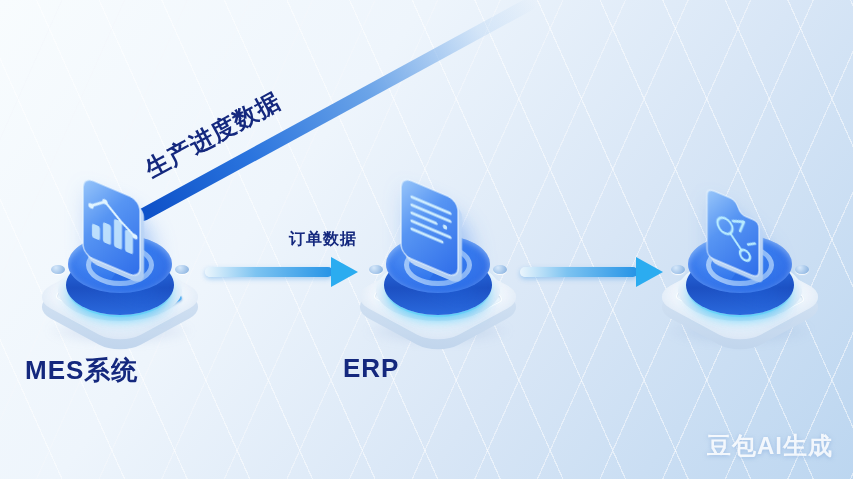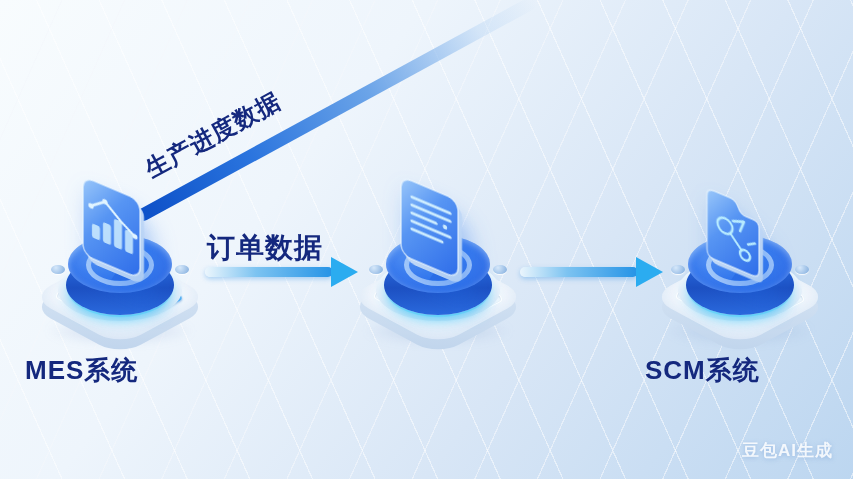--- a/index.html
+++ b/index.html
@@ -65,25 +65,25 @@
   
   .flow-arrow{position:absolute;top:257px;height:30px;z-index:6;}
   .fa-1{left:205px;width:155px;} .fa-2{left:520px;width:145px;}
   .arrow-shaft{position:absolute;left:0;top:10px;height:10px;border-radius:6px;
     background:linear-gradient(90deg,rgba(235,246,253,.95) 0%,#7cc3f1 40%,#2593e6 100%);
     box-shadow:0 2px 5px rgba(40,140,230,.35);}
   .fa-1 .arrow-shaft{width:128px;} .fa-2 .arrow-shaft{width:118px;}
   .arrow-head{position:absolute;top:0;width:0;height:0;
     border-top:15px solid transparent;border-bottom:15px solid transparent;border-left:27px solid #2bacf0;}
   .fa-1 .arrow-head{left:126px;} .fa-2 .arrow-head{left:116px;}
-  .flow-label{position:absolute;width:150px;z-index:6;text-align:left;
-    font-size:28px;font-weight:bold;color:#14287e;letter-spacing:1px;}
+  .flow-label{position:absolute;width:150px;z-index:6;text-align:right;
+    font-size:16px;font-weight:bold;color:#14287e;letter-spacing:1px;}
   .fl-1{left:207px;top:229px;} .fl-2{left:513px;top:230px;}
   .watermark{position:absolute;right:20px;bottom:17px;z-index:7;
-    font-size:17px;font-weight:bold;color:rgba(255,255,255,.85);letter-spacing:1px;
+    font-size:24px;font-weight:bold;color:rgba(255,255,255,.85);letter-spacing:1px;
     text-shadow:0 1px 4px rgba(120,160,215,.55);margin-left:8px;}
   svg{display:block;}
 </style>
 </head>
 <body>
 
 <div class="stage">
   <div class="iso-grid"></div>
 
   <svg width="0" height="0">
@@ -155,20 +155,21 @@
         <g stroke="rgba(215,243,255,.92)" stroke-width="3.2" stroke-linecap="round" fill="none">
           <path d="M12,17 H50"></path>
             <path d="M12,25 H50"></path>
             <path d="M12,33 H36"></path>
             <path d="M12,41 H50"></path>
             <path d="M12,49 H42"></path>
         </g>
         <circle cx="45" cy="33" r="2.2" fill="rgba(215,243,255,.92)"></circle>
       </svg>
     </div>
+    <div class="platform-label">ERP</div>
   </div>
 
   <div class="platform p-scm">
     <div class="ground-shadow"></div>
     <div class="base-side"></div>
     <div class="base-top"></div>
     <div class="screw screw-l"></div>
     <div class="screw screw-r"></div>
     <div class="screw screw-b"></div>
     <div class="slot slot-l"></div>
@@ -184,21 +185,20 @@
         <path d="M5,18 Q5,11 12,11 L28,11 Q33,11 35,15 L37,19 Q39,23 44,23 L51,23 Q57,23 57,29 L57,72 Q57,79 50,79 L12,79 Q5,79 5,72 Z" fill="url(#gCard)" stroke="rgba(240,250,255,.6)" stroke-width="1.5"></path>
         <g stroke="rgba(190,240,255,.95)" stroke-width="2.4" stroke-linecap="round" stroke-linejoin="round" fill="none">
           <circle cx="23" cy="41" r="7.5"></circle>
           <circle cx="43" cy="62" r="5"></circle>
           <path d="M28.5,46.5 L39.5,58.5"></path>
           <path d="M31,33 L42,29 L38,40"></path>
           <path d="M46,50 L53,46"></path>
         </g>
       </svg>
     </div>
-    <div class="platform-label">SCM系统</div>
   </div>
 
   <div class="flow-arrow fa-1">
     <div class="arrow-shaft"></div>
     <div class="arrow-head"></div>
   </div>
   <div class="flow-label fl-1">订单数据</div>
 
   <div class="flow-arrow fa-2">
     <div class="arrow-shaft"></div>

